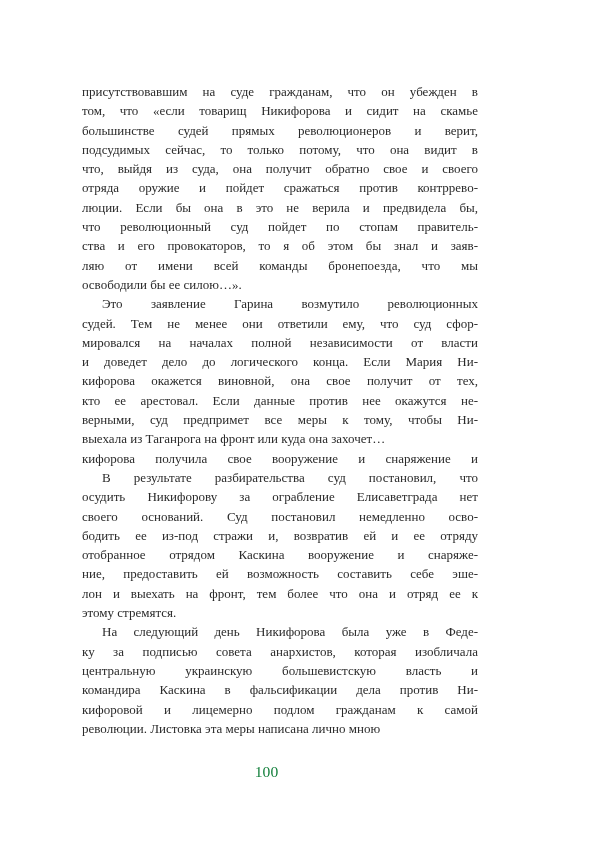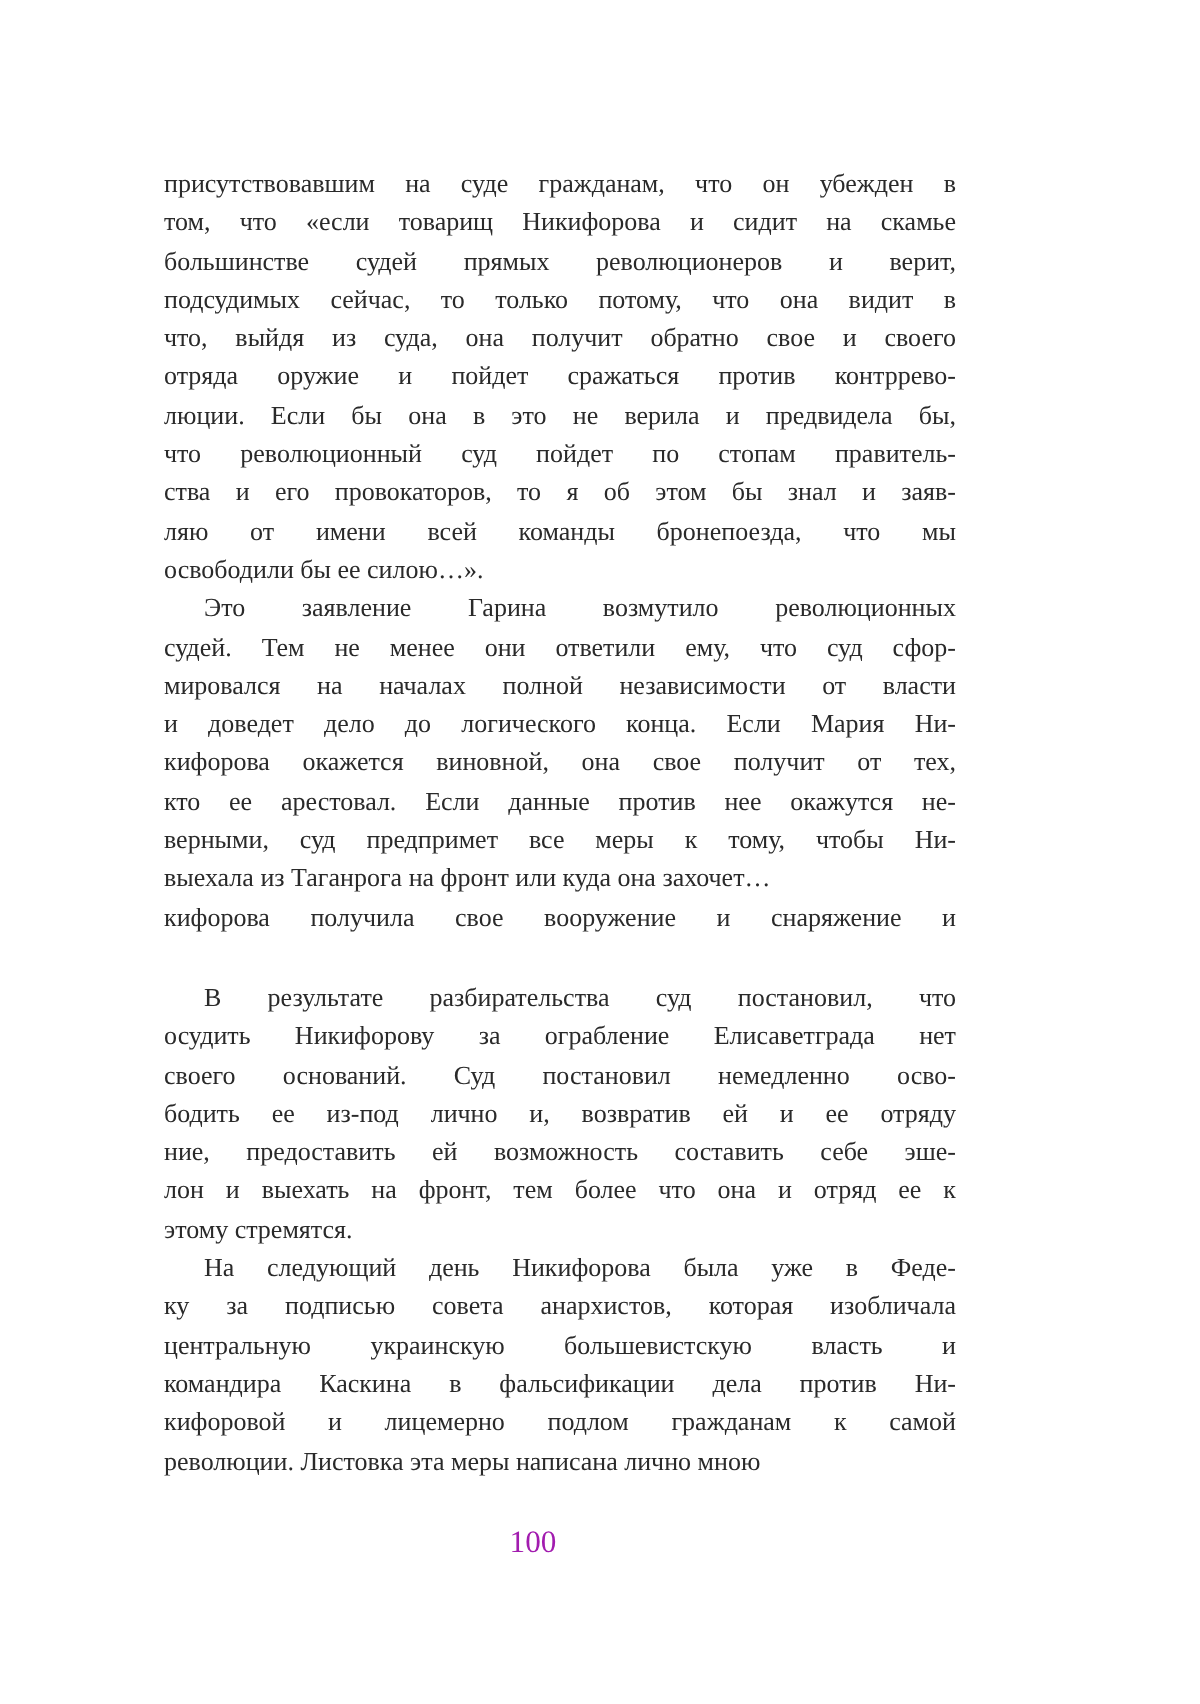--- a/index.html
+++ b/index.html
@@ -19,21 +19,21 @@
   .page p { margin: 0; }
   .line { display: block; text-align: justify; text-align-last: justify; white-space: nowrap; height: 19.3px; }
   .line.last { text-align-last: left; }
   .pagenum {
     position: absolute;
     left: 0; width: 533px;
     top: 763px;
     text-align: center;
     font-family: "Liberation Serif", "DejaVu Serif", serif;
     font-size: 15.6px;
-    color: #a21caf;
+    color: #15803d;
   }
 </style>
 </head>
 <body>
 
 <div class="page" id="page-body">
     <p>
       <span class="line">присутствовавшим на суде гражданам, что он убежден в</span>
       <span class="line">том, что «если товарищ Никифорова и сидит на скамье</span>
       <span class="line">большинстве судей прямых революционеров и верит,</span>
@@ -51,24 +51,25 @@
       <span class="line">судей. Тем не менее они ответили ему, что суд сфор-</span>
       <span class="line">мировался на началах полной независимости от власти</span>
       <span class="line">и доведет дело до логического конца. Если Мария Ни-</span>
       <span class="line">кифорова окажется виновной, она свое получит от тех,</span>
       <span class="line">кто ее арестовал. Если данные против нее окажутся не-</span>
       <span class="line">верными, суд предпримет все меры к тому, чтобы Ни-</span>
       <span class="line last">выехала из Таганрога на фронт или куда она захочет…</span>
       <span class="line">кифорова получила свое вооружение и снаряжение и</span>
     </p>
     <p>
-      <span class="line" style="padding-left: 20px; margin-top: 21px;">В результате разбирательства суд постановил, что</span>
+      <span class="line" style="padding-left: 20px;">В результате разбирательства суд постановил, что</span>
       <span class="line">осудить Никифорову за ограбление Елисаветграда нет</span>
       <span class="line">своего оснований. Суд постановил немедленно осво-</span>
-      <span class="line">бодить ее из-под лично и, возвратив ей и ее отряду</span>
+      <span class="line">бодить ее из-под стражи и, возвратив ей и ее отряду</span>
+      <span class="line">отобранное отрядом Каскина вооружение и снаряже-</span>
       <span class="line">ние, предоставить ей возможность составить себе эше-</span>
       <span class="line">лон и выехать на фронт, тем более что она и отряд ее к</span>
       <span class="line last">этому стремятся.</span>
     </p>
     <p>
       <span class="line" style="padding-left: 20px;">На следующий день Никифорова была уже в Феде-</span>
       <span class="line">ку за подписью совета анархистов, которая изобличала</span>
       <span class="line">центральную украинскую большевистскую власть и</span>
       <span class="line">командира Каскина в фальсификации дела против Ни-</span>
       <span class="line">кифоровой и лицемерно подлом гражданам к самой</span>

